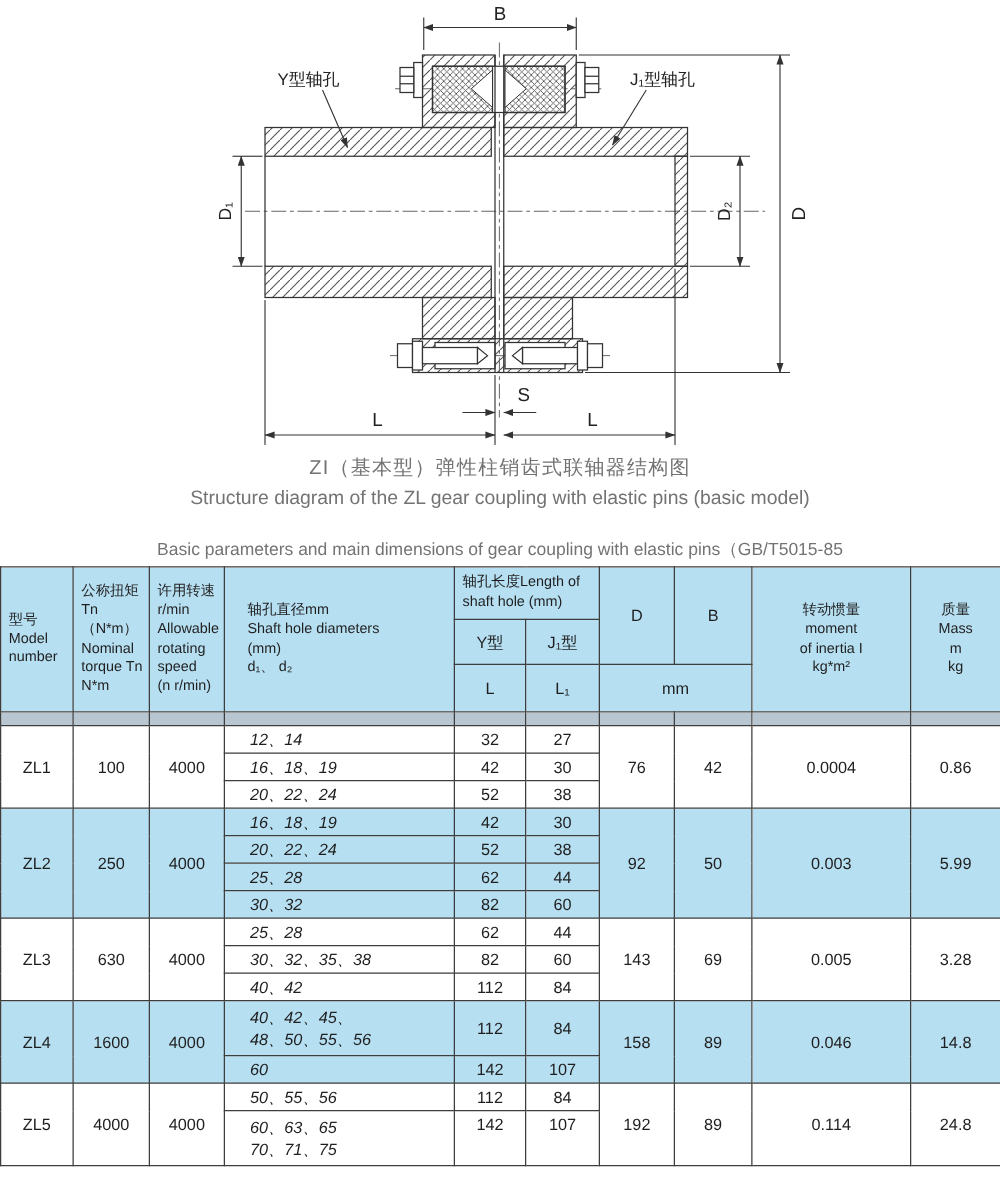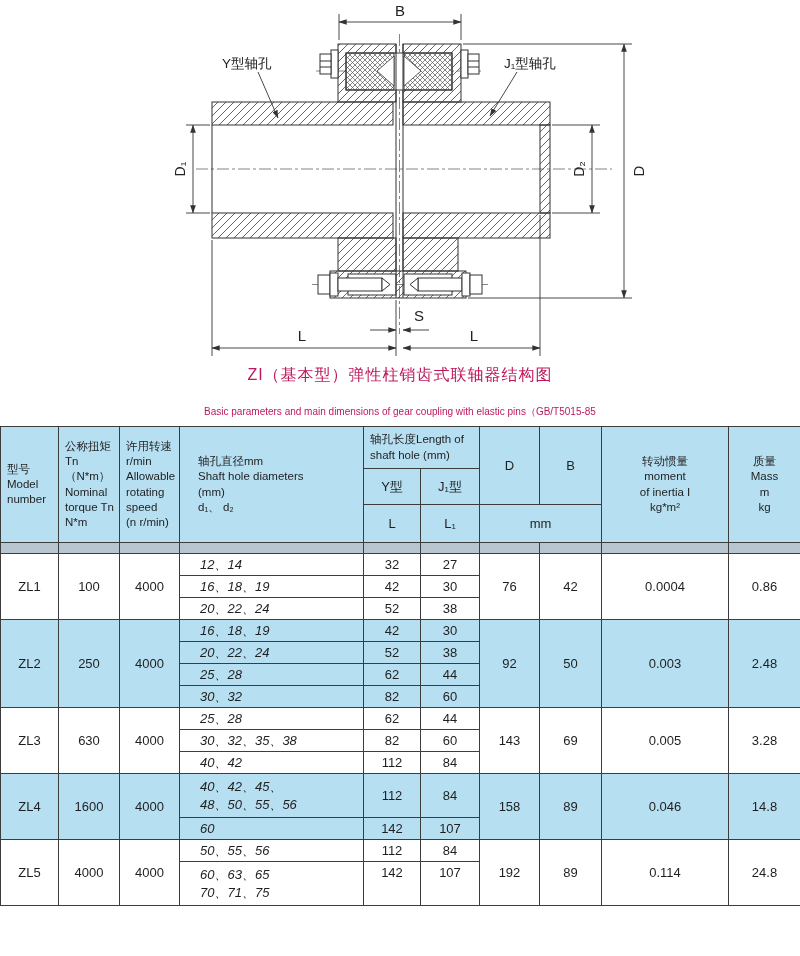--- a/index.html
+++ b/index.html
@@ -3,26 +3,26 @@
 <meta charset="utf-8">
 <style>
   * { margin:0; padding:0; box-sizing:border-box; }
   body {
     width:800px; height:956px; background:#fff; color:#222;
     font-family:"Liberation Sans","DejaVu Sans",sans-serif;
     overflow:hidden;
   }
   .page { width:800px; }
   .drawing-wrap { width:800px; height:362px; }
-  .cap { text-align:center; color:#be185d; }
+  .cap { text-align:center; color:#737373; }
   .cap-zh { font-size:16px; height:25px; line-height:25px; letter-spacing:1px; }
   .cap-en { font-size:15.5px; height:27px; line-height:24px; }
   .gap { height:14px; }
   .title-zh { font-size:15px; height:23px; line-height:23px; letter-spacing:1px; }
-  .title-en { font-size:10px; height:25px; line-height:22px; }
+  .title-en { font-size:14px; height:25px; line-height:22px; }
 
   table { border-collapse:collapse; table-layout:fixed; width:800px; }
   th, td {
     border:1px solid #3d3d3d; text-align:center; vertical-align:middle;
     font-weight:normal; font-size:13px; color:#1f1f1f; overflow:hidden;
   }
   thead th { background:#b6dff2; }
   .hsmall { font-size:11.5px; line-height:1.32;text-align:center; }
   .h-left { text-align:left; padding-left:6px; }
   .pre { white-space:pre-line; }
@@ -140,20 +140,21 @@
     <text x="181" y="173" font-size="14" text-anchor="middle" transform="rotate(-90 181 169)">D₁</text>
     <text x="302" y="341" font-size="15" text-anchor="middle">L</text>
     <text x="474" y="341" font-size="15" text-anchor="middle">L</text>
     <text x="419" y="321" font-size="15" text-anchor="middle">S</text>
     <text x="222" y="68" font-size="13.5">Y型轴孔</text>
     <text x="504" y="68" font-size="13.5">J₁型轴孔</text>
   </svg>
   </div>
 
   <div class="cap cap-zh">ZI（基本型）弹性柱销齿式联轴器结构图</div>
+  <div class="cap cap-en">Structure diagram of the ZL gear coupling with elastic pins (basic model)</div>
   <div class="gap"></div>
   <div class="cap title-en">Basic parameters and main dimensions of gear coupling with elastic pins（GB/T5015-85</div>
 
   <table>
     <colgroup>
       <col style="width:58px">
         <col style="width:61px">
         <col style="width:60px">
       <col style="width:184px">
         <col style="width:57px">
@@ -244,21 +245,21 @@
         <tr class="shade">
           <td rowspan="4">ZL2</td>
           <td rowspan="4">250</td>
           <td rowspan="4">4000</td>
           <td class="d-cell pre">16、18、19</td>
           <td>42</td>
           <td>30</td>
           <td rowspan="4">92</td>
           <td rowspan="4">50</td>
           <td rowspan="4">0.003</td>
-          <td rowspan="4">2.48</td>
+          <td rowspan="4">5.99</td>
         </tr>
         <tr class="shade">
           <td class="d-cell pre">20、22、24</td>
           <td>52</td>
           <td>38</td>
         </tr>
         <tr class="shade">
           <td class="d-cell pre">25、28</td>
           <td>62</td>
           <td>44</td>

